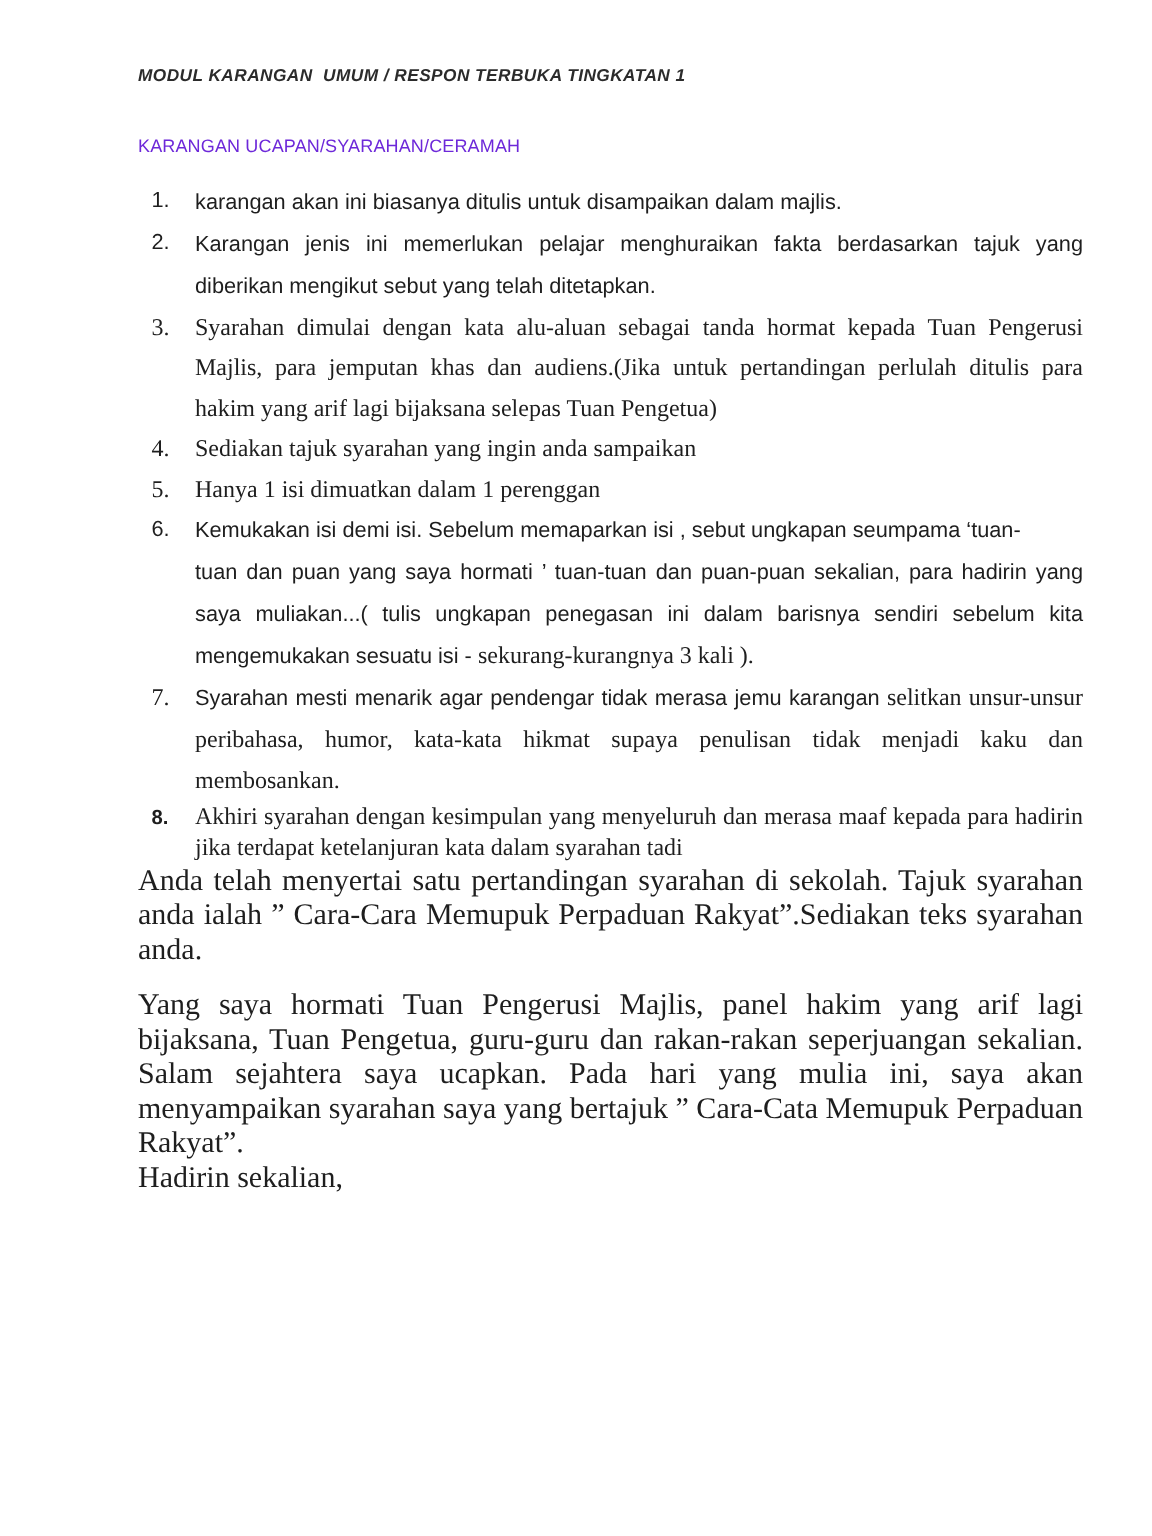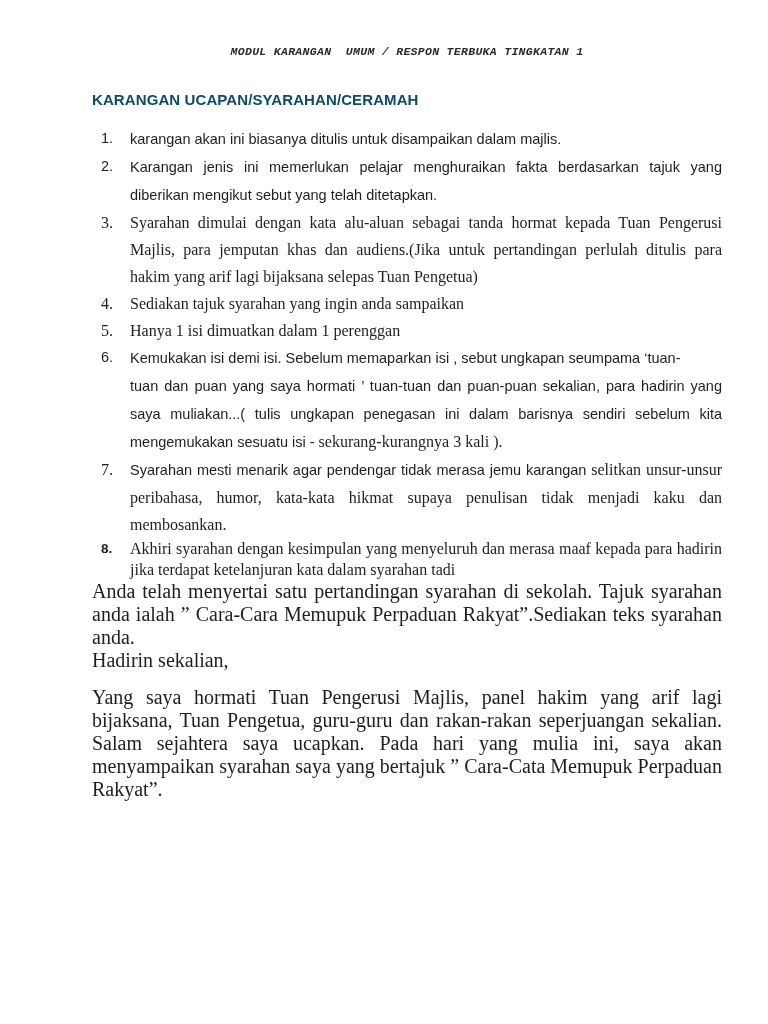--- a/index.html
+++ b/index.html
@@ -11,35 +11,34 @@
     box-sizing: border-box;
     width: 768px;
     height: 1024px;
     background: #ffffff;
     color: #1e1e1e;
     padding: 45px 46px 0 92px;
     overflow: hidden;
     font-family: "Liberation Sans", sans-serif;
   }
   .doc-header {
-    text-align: center;
+    text-align: left;
     font-style: italic;
     font-weight: 600;
     font-size: 11.5px;
     letter-spacing: 0.3px;
     color: #2b2b2b;
     white-space: pre;
     margin: 0 0 33px 0;
-    font-family: Liberation Mono, monospace;
   }
   .h-bold {
-    font-weight: bold;
-    font-size: 15px;
+    font-weight: normal;
+    font-size: 12px;
     letter-spacing: 0.1px;
-    color: #0c4a6e;
+    color: #6d28d9;
     margin: 0 0 17px 0;
   }
   .glist {
     margin: 0;
   }
   .gitem {
     display: flex;
     line-height: 27px;
   }
   .gitem.compact {
@@ -112,17 +111,17 @@
       </div>
       <div class="gitem compact">
         <div class="gnum sans nbold">8.</div>
         <div class="gcontent"><span class="serif">Akhiri syarahan dengan kesimpulan yang menyeluruh dan merasa maaf kepada para hadirin jika terdapat ketelanjuran kata dalam syarahan tadi</span></div>
       </div>
     </div>
 
 
   <div class="paras">
       <p class="para justify">Anda telah menyertai satu pertandingan syarahan di sekolah. Tajuk syarahan anda ialah ” Cara-Cara Memupuk Perpaduan Rakyat”.Sediakan teks syarahan anda.</p>
+      <p class="para justify gap">Yang saya hormati Tuan Pengerusi Majlis, panel hakim yang arif lagi bijaksana, Tuan Pengetua, guru-guru dan rakan-rakan seperjuangan sekalian. Salam sejahtera saya ucapkan. Pada hari yang mulia ini, saya akan menyampaikan syarahan saya yang bertajuk ” Cara-Cata Memupuk Perpaduan Rakyat”.</p>
       <p class="para">Hadirin sekalian,</p>
-      <p class="para justify gap">Yang saya hormati Tuan Pengerusi Majlis, panel hakim yang arif lagi bijaksana, Tuan Pengetua, guru-guru dan rakan-rakan seperjuangan sekalian. Salam sejahtera saya ucapkan. Pada hari yang mulia ini, saya akan menyampaikan syarahan saya yang bertajuk ” Cara-Cata Memupuk Perpaduan Rakyat”.</p>
     </div>
 
 </div>
 
 </body></html>

